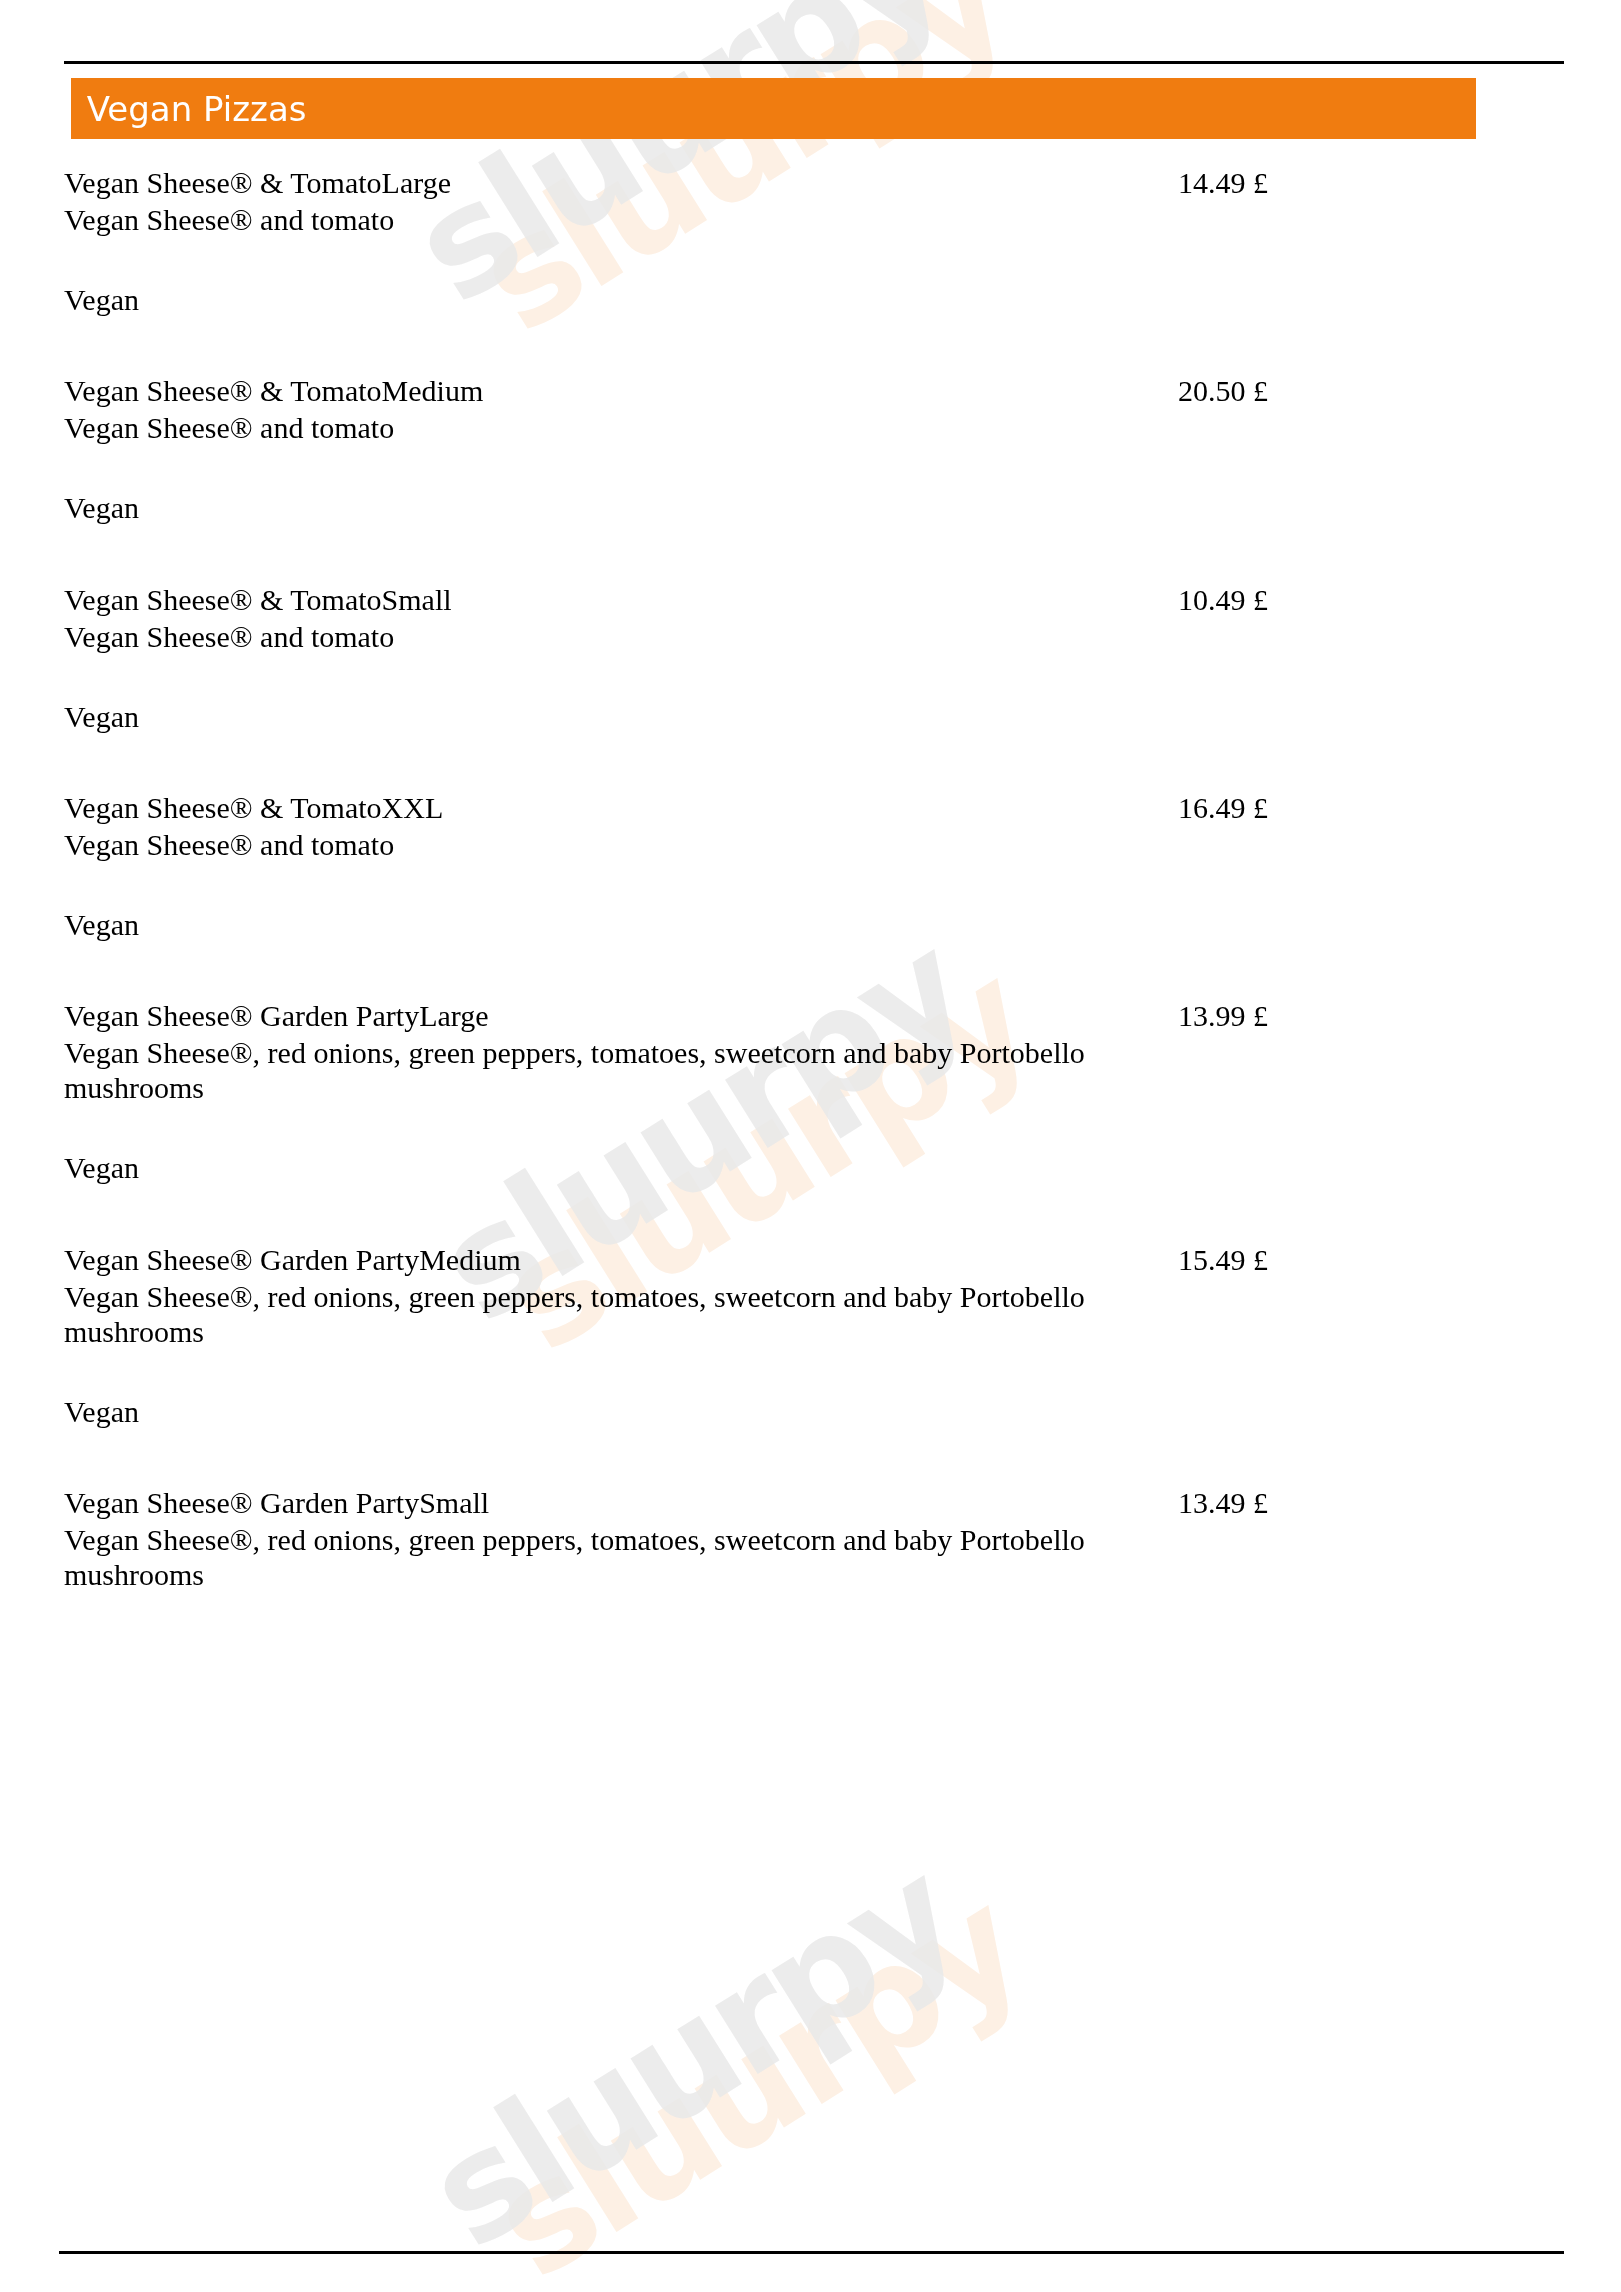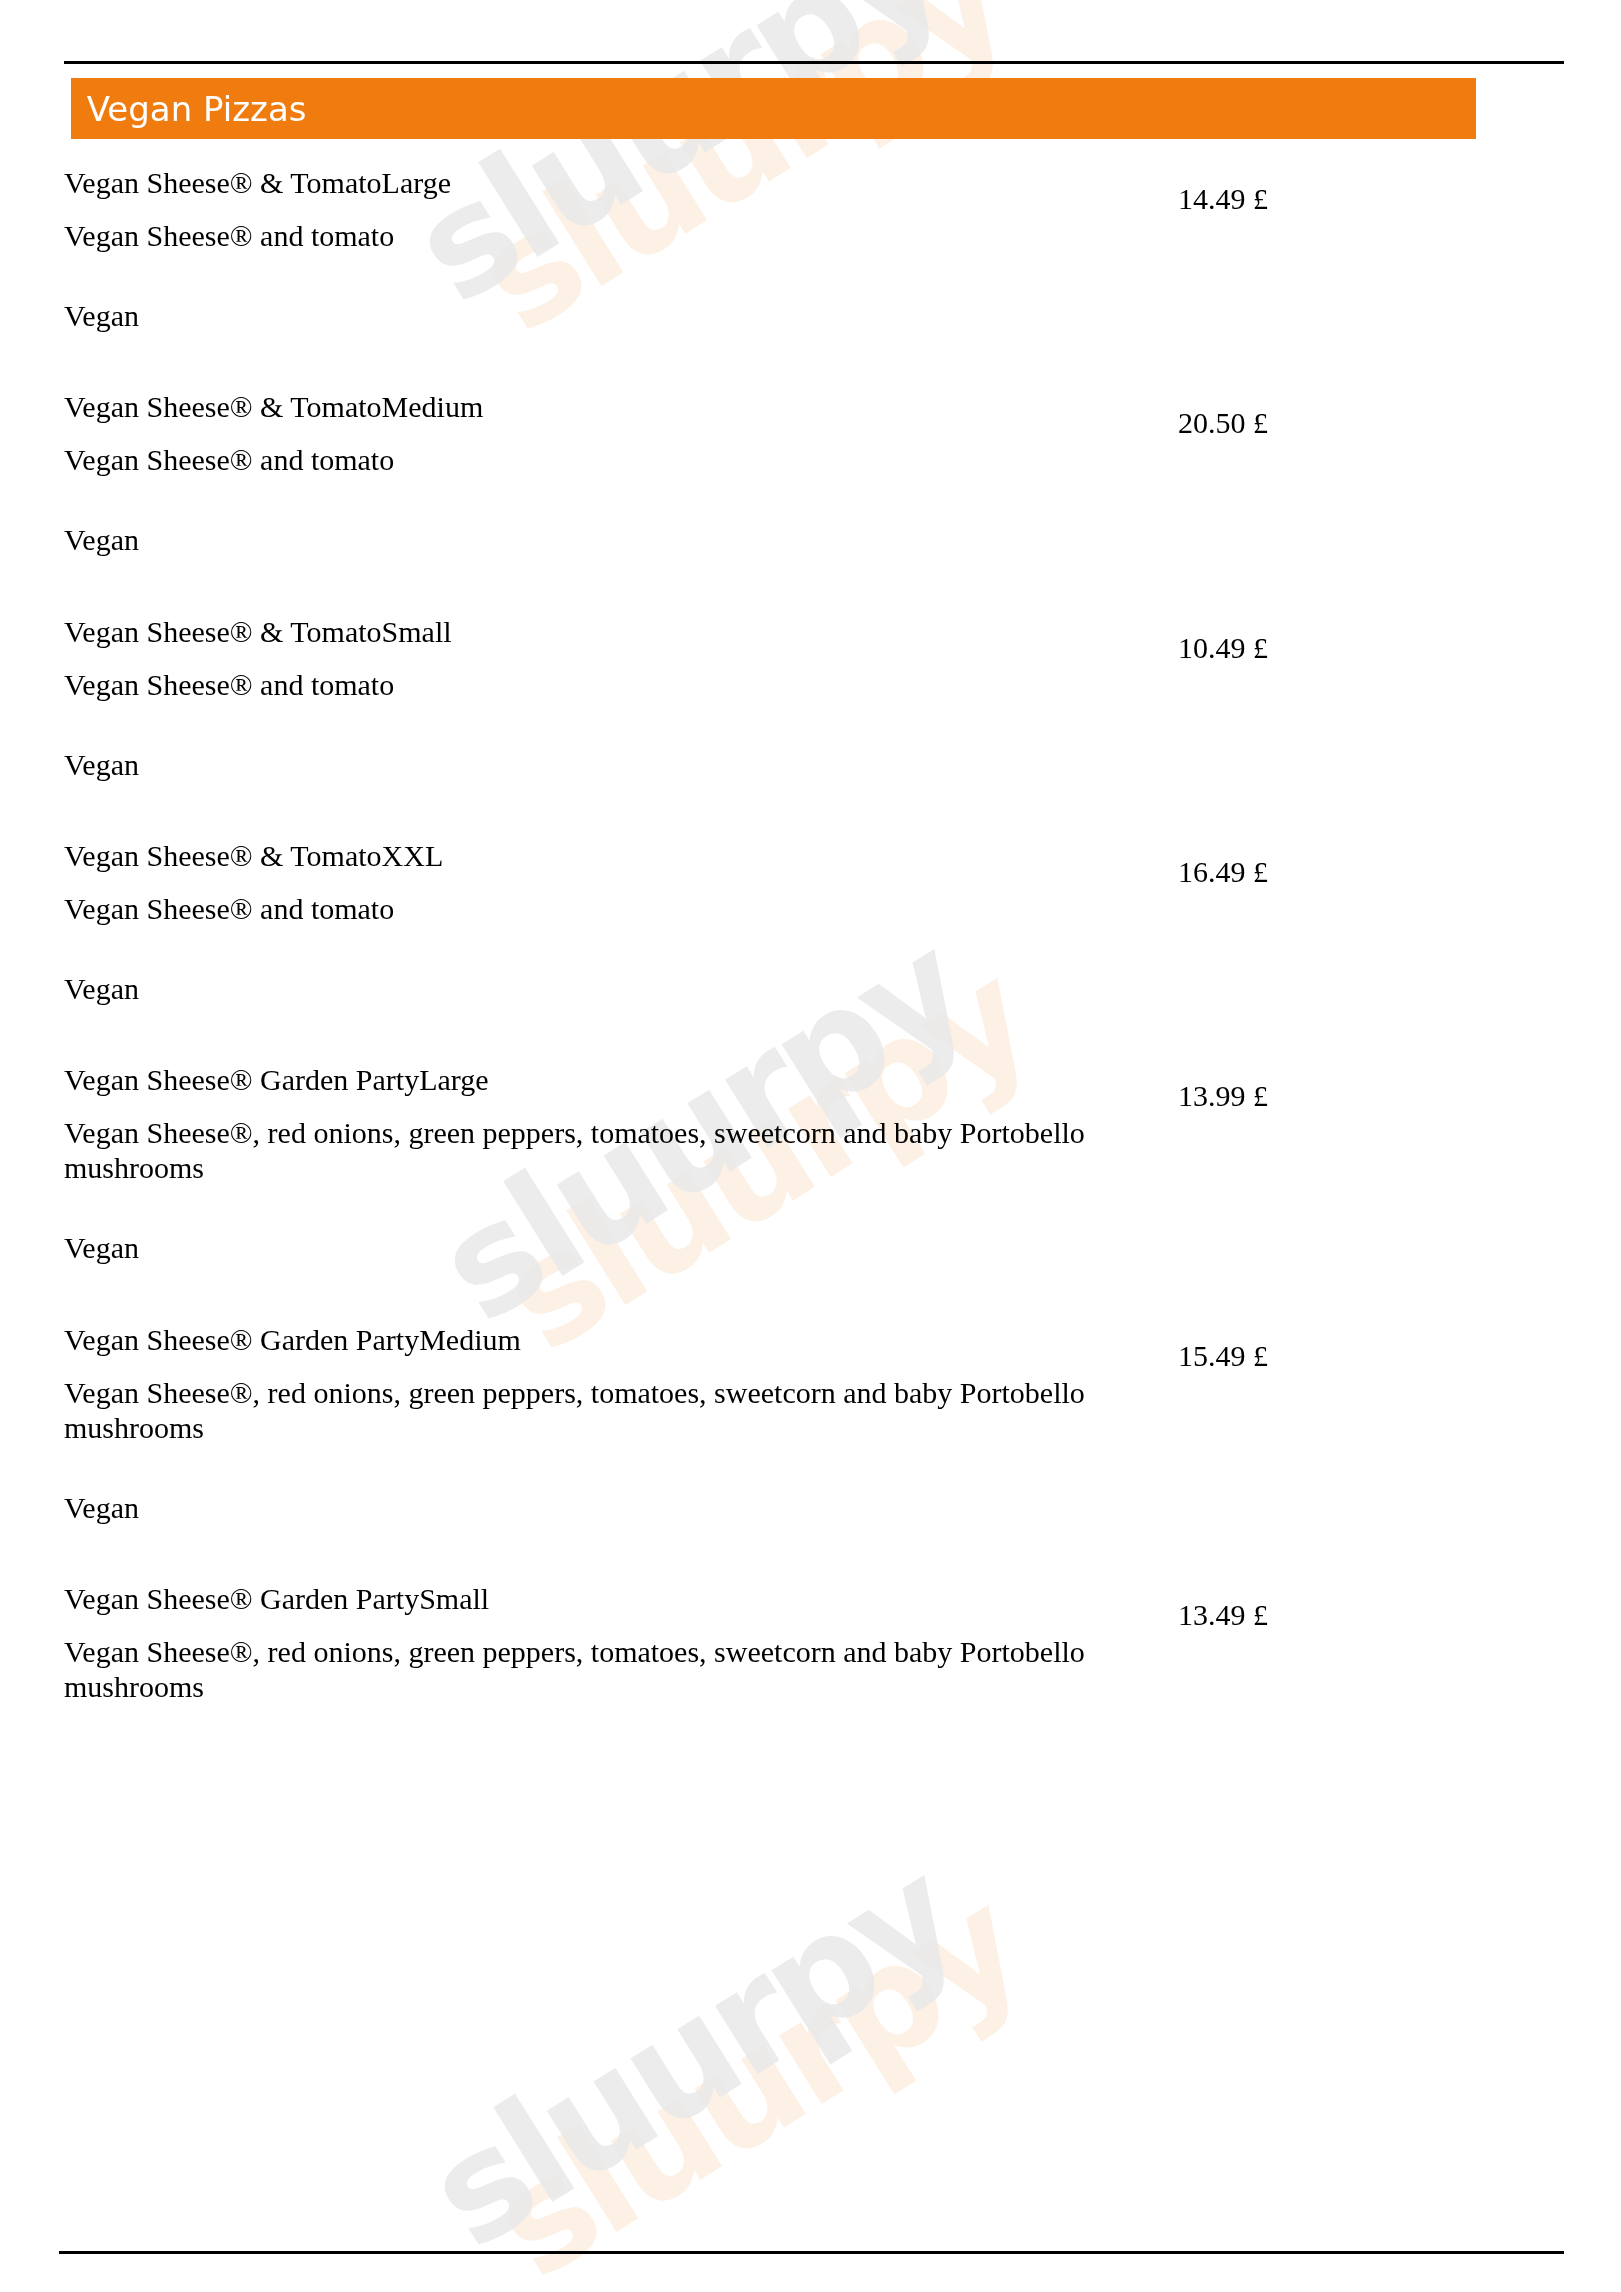--- a/index.html
+++ b/index.html
@@ -136,21 +136,20 @@
   .item-name {
     font-size: 30px;
     line-height: 1.17;
     max-width: 1108px;
   }
   .item-price {
     font-size: 30px;
     line-height: 1.17;
     white-space: nowrap;
     padding-right: 188px;
-    margin-top: 16px;
   }
   .item-desc {
     font-size: 30px;
     line-height: 1.17;
     max-width: 1142px;
     margin-top: 2px;
   }
   .item-tag {
     font-size: 30px;
     line-height: 1.17;

